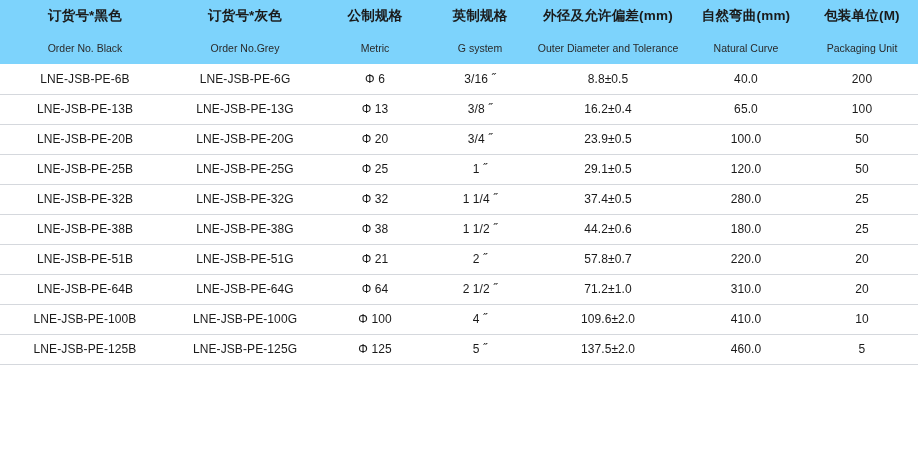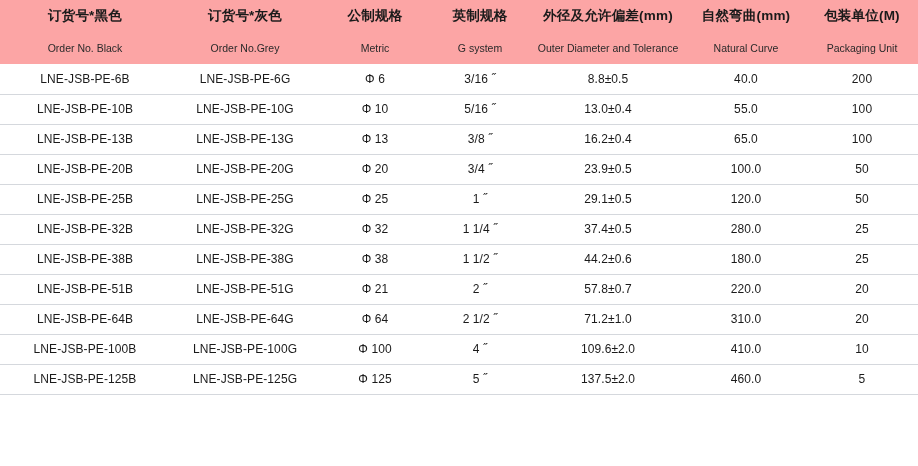--- a/index.html
+++ b/index.html
@@ -13,21 +13,21 @@
     font-family: "Liberation Sans", sans-serif;
     color: #1a1a1a;
     overflow: hidden;
   }
   table.spec-table {
     width: 918px;
     border-collapse: collapse;
     table-layout: fixed;
   }
   table.spec-table thead tr {
-    background: #fca5a5;
+    background: #7dd3fc;
   }
   table.spec-table thead th {
     padding: 7px 4px 8px 4px;
     text-align: center;
     font-weight: normal;
     vertical-align: middle;
     border-bottom: 1px solid #ffffff;
   }
   th .hdr-cn {
     display: block;
@@ -118,29 +118,20 @@
       <tr>
         <td class="col-0">LNE-JSB-PE-6B</td>
         <td class="col-1">LNE-JSB-PE-6G</td>
         <td class="col-2">Φ 6</td>
         <td class="col-3">3/16 ˝</td>
         <td class="col-4">8.8±0.5</td>
         <td class="col-5">40.0</td>
         <td class="col-6">200</td>
       </tr>
       <tr>
-        <td class="col-0">LNE-JSB-PE-10B</td>
-        <td class="col-1">LNE-JSB-PE-10G</td>
-        <td class="col-2">Φ 10</td>
-        <td class="col-3">5/16 ˝</td>
-        <td class="col-4">13.0±0.4</td>
-        <td class="col-5">55.0</td>
-        <td class="col-6">100</td>
-      </tr>
-      <tr>
         <td class="col-0">LNE-JSB-PE-13B</td>
         <td class="col-1">LNE-JSB-PE-13G</td>
         <td class="col-2">Φ 13</td>
         <td class="col-3">3/8 ˝</td>
         <td class="col-4">16.2±0.4</td>
         <td class="col-5">65.0</td>
         <td class="col-6">100</td>
       </tr>
       <tr>
         <td class="col-0">LNE-JSB-PE-20B</td>

